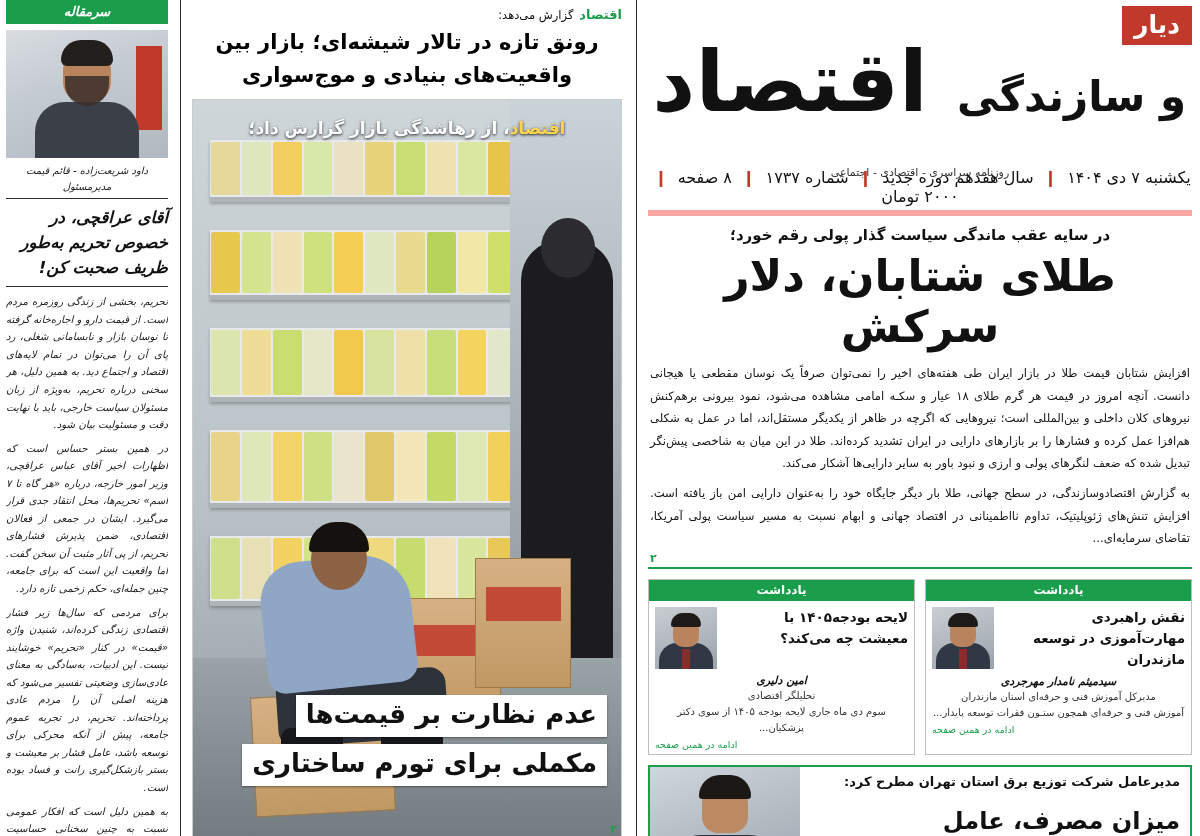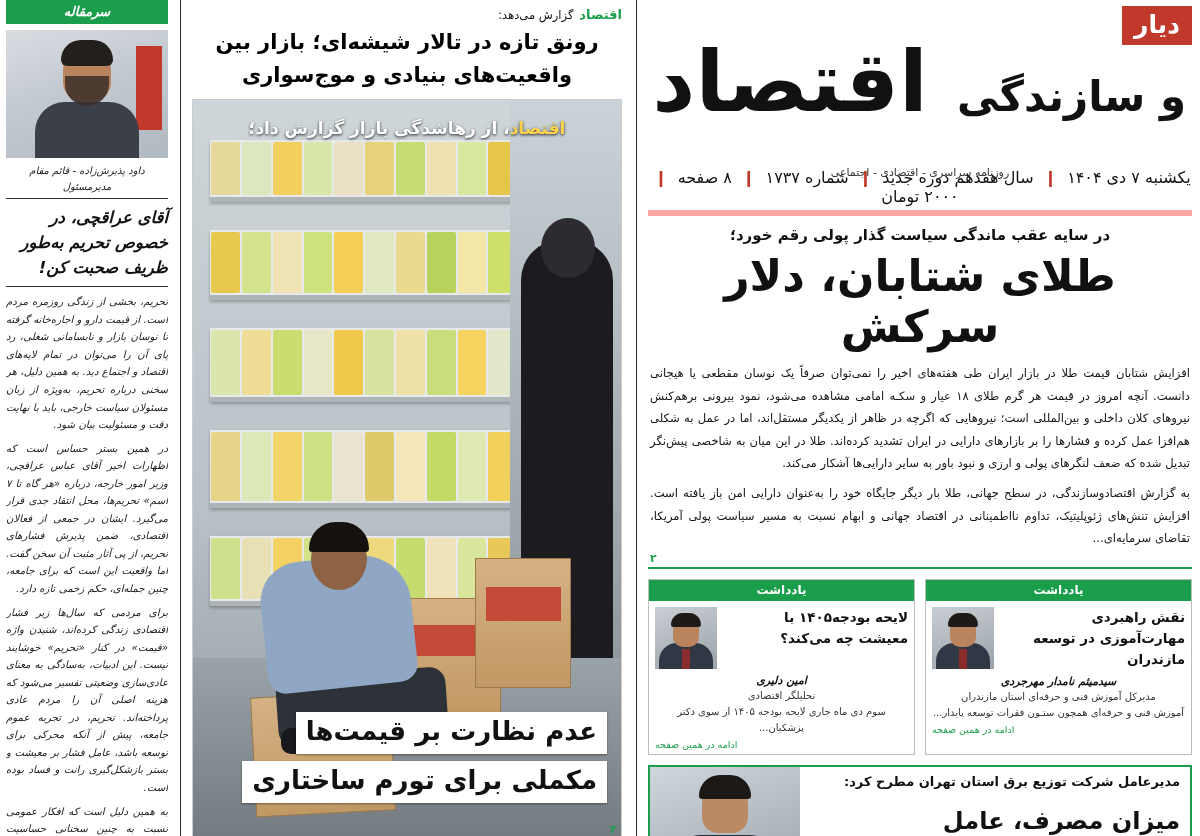--- a/index.html
+++ b/index.html
@@ -216,21 +216,21 @@
   }
   .box {
     position: absolute;
     background: linear-gradient(180deg,#d6b184,#c09863);
     border: 1px solid #9c7a4c;
   }
   .box-label { position:absolute; left: 10%; top: 22%; width: 80%; height: 26%; background:#c0392b; opacity:.85; }
   .overlay-text {
     position: absolute;
     right: 14px;
-    bottom: 28px;
+    bottom: 45px;
     z-index: 5;
   }
   .overlay-text div {
     display: inline-block;
     background: #ffffff;
     color: #111;
     font-size: 26px;
     font-weight: bold;
     padding: 2px 10px 5px;
     margin-bottom: 7px;
@@ -405,21 +405,21 @@
 
     <div class="editorial-photo">
       <div class="ed-redblock"></div>
       <div class="ed-body"></div>
       <div class="ed-head"></div>
       <div class="ed-beard"></div>
       <div class="ed-hair"></div>
     </div>
 
     <div class="editorial-caption">
-      <div>داود پذیرش‌زاده - قائم مقام</div>
+      <div>داود شریعت‌زاده - قائم قیمت</div>
       <div>مدیرمسئول</div>
     </div>
 
     <div class="editorial-title">آقای عراقچی، در خصوص تحریم به‌طور ظریف صحبت کن!</div>
 
     <div class="editorial-body">
       <p>تحریم، بخشی از زندگی روزمره مردم است. از قیمت دارو و اجاره‌خانه گرفته تا نوسان بازار و نابسامانی شغلی، رد پای آن را می‌توان در تمام لایه‌های اقتصاد و اجتماع دید. به همین دلیل، هر سخنی درباره تحریم، به‌ویژه از زبان مسئولان سیاست خارجی، باید با نهایت دقت و مسئولیت بیان شود.</p>
       <p>در همین بستر حساس است که اظهارات اخیر آقای عباس عراقچی، وزیر امور خارجه، درباره «هر گاه تا ۷ اسم» تحریم‌ها، محل انتقاد جدی قرار می‌گیرد. ایشان در جمعی از فعالان اقتصادی، ضمن پذیرش فشارهای تحریم، از پی آثار مثبت آن سخن گفت. اما واقعیت این است که برای جامعه، چنین جمله‌ای، حکم زخمی تازه دارد.</p>
       <p>برای مردمی که سال‌ها زیر فشار اقتصادی زندگی کرده‌اند، شنیدن واژه «قیمت» در کنار «تحریم» خوشایند نیست. این ادبیات، به‌سادگی به معنای عادی‌سازی وضعیتی تفسیر می‌شود که هزینه اصلی آن را مردم عادی پرداخته‌اند. تحریم، در تجربه عموم جامعه، پیش از آنکه محرکی برای توسعه باشد، عامل فشار بر معیشت و بستر بازشکل‌گیری رانت و فساد بوده است.</p>
       <p>به همین دلیل است که افکار عمومی نسبت به چنین سخنانی حساسیت دارد. در جامعه‌ای که برای توجیه و تاب تحمل چهره دادن تحریم‌پیوندها، خانواده‌ها در معرض این اتهام قرار می‌گیرند که در حال قرار گرفتن در کنار «کاسبان تحریم» است؛ عنوانی کـه بار منفـی سـنگینی دارد و نشان‌دهنده بی‌اعتمادی گسترده مردم است.</p>

